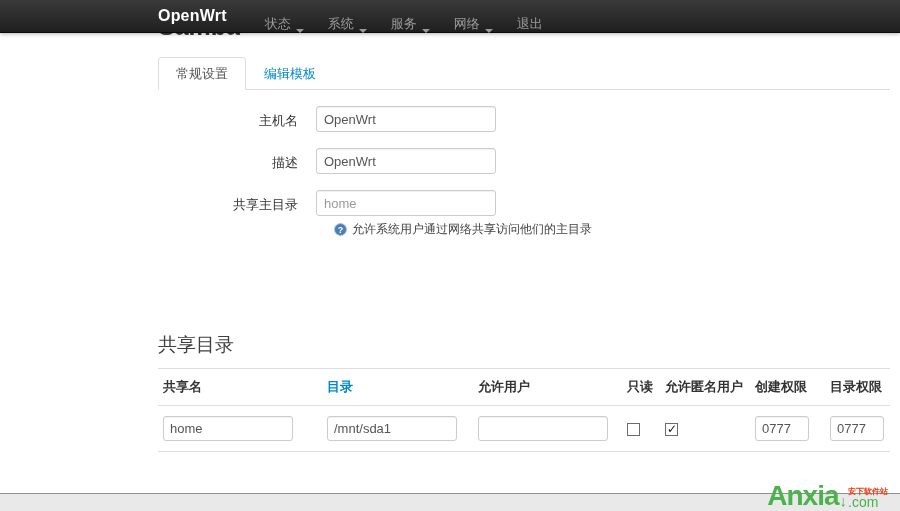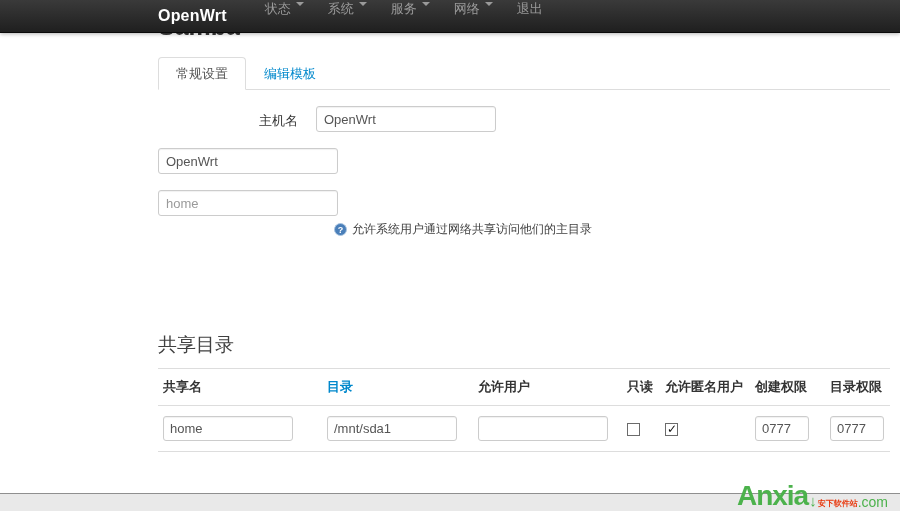--- a/index.html
+++ b/index.html
@@ -11,21 +11,21 @@
 
   
   .navbar {
     position:absolute; top:0; left:0; width:900px; height:33px; z-index:20;
     background:linear-gradient(#3a3a3a,#1f1f1f);
     border-bottom:1px solid #0a0a0a;
     box-shadow:0 1px 4px rgba(0,0,0,.3);
     display:flex; align-items:center; padding-left:158px;
   }
   .brand { color:#ffffff; font-weight:bold; font-size:16px; margin-right:26px; letter-spacing:.2px; }
-  .nav-item { color:#9a9a9a; font-size:13px; padding:0 12px; height:33px; display:flex; align-items:flex-start; gap:5px; cursor:pointer; }
+  .nav-item { color:#9a9a9a; font-size:13px; padding:0 12px; height:33px; display:flex; align-items:flex-end; gap:5px; cursor:pointer; }
   .caret { width:0; height:0; border-left:4px solid transparent; border-right:4px solid transparent; border-top:4px solid #9a9a9a; margin-top:2px; }
 
   
   .content { position:absolute; left:158px; top:0; width:732px; height:380px; z-index:5; }
 
   .page-title {
     position:absolute; top:12px; left:0; margin:0; z-index:1;
     font-size:25px; font-weight:bold; color:#3a3a3a;
   }
 
@@ -81,21 +81,21 @@
   
   .bottom-strip {
     position:absolute; left:0; bottom:0; width:900px; height:18px; z-index:25;
     background:#e9e9e9; border-top:1px solid #8f8f8f;
   }
 
   
   .watermark { position:absolute; right:12px; bottom:3px; z-index:30; white-space:nowrap; display:flex; align-items:flex-end; }
   .wm-brand { color:#4cb24c; font-size:28px; font-weight:bold; letter-spacing:-1px; line-height:24px; }
   .wm-arrow { color:#4cb24c; font-size:15px; font-weight:bold; margin:0 1px; align-self:flex-end; line-height:14px; }
-  .wm-right { display:inline-flex; align-items:flex-end; line-height:9px; }
+  .wm-right { display:inline-flex; flex-direction:column; align-items:flex-start; line-height:9px; }
   .wm-tag { color:#e8380d; font-size:8px; font-weight:bold; }
   .wm-com { color:#4cb24c; font-size:14px; font-weight:normal; line-height:12px; }
 </style>
 </head>
 <body>
 
 <div class="navbar">
   <span class="brand">OpenWrt</span>
   <span class="nav-item">
     <span>状态</span>
@@ -126,23 +126,25 @@
     <span class="tab active">常规设置</span>
     <span class="tab link">编辑模板</span>
   </div>
 
   <div class="form">
     <div class="field">
       <span class="flabel">主机名</span>
       <input class="ibox" type="text" value="OpenWrt" style="">
     </div>
     <div class="field">
+      <span class="flabel">描述</span>
       <input class="ibox" type="text" value="OpenWrt" style="">
     </div>
     <div class="field">
+      <span class="flabel">共享主目录</span>
       <input class="ibox" type="text" placeholder="home" style="">
     </div>
     <div class="help-line">
       <span class="help-icon">?</span>
       <span class="help-text">允许系统用户通过网络共享访问他们的主目录</span>
     </div>
   </div>
 
   <h3 class="section-title">共享目录</h3>
 

